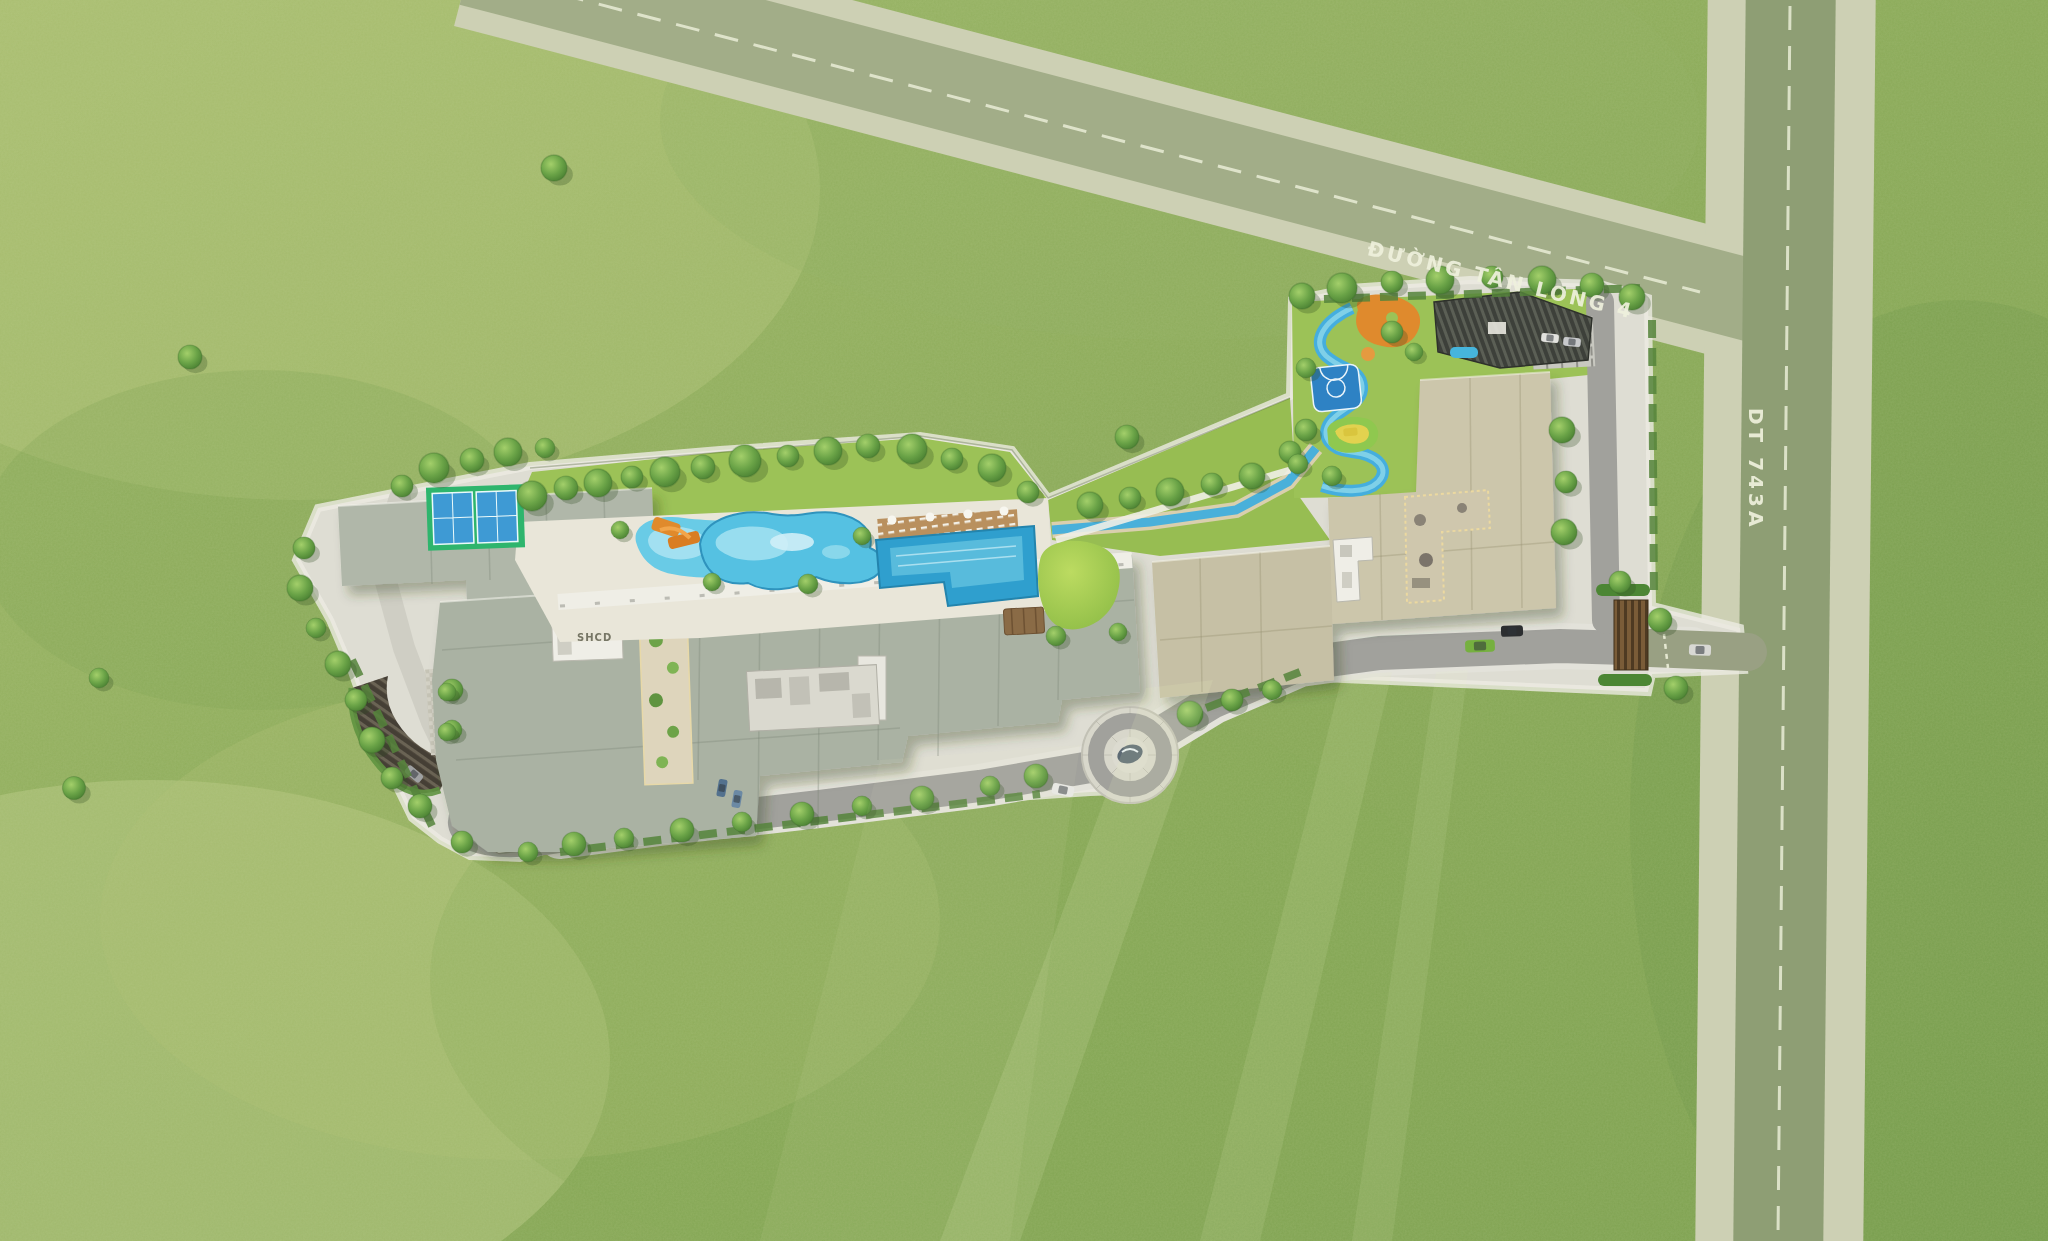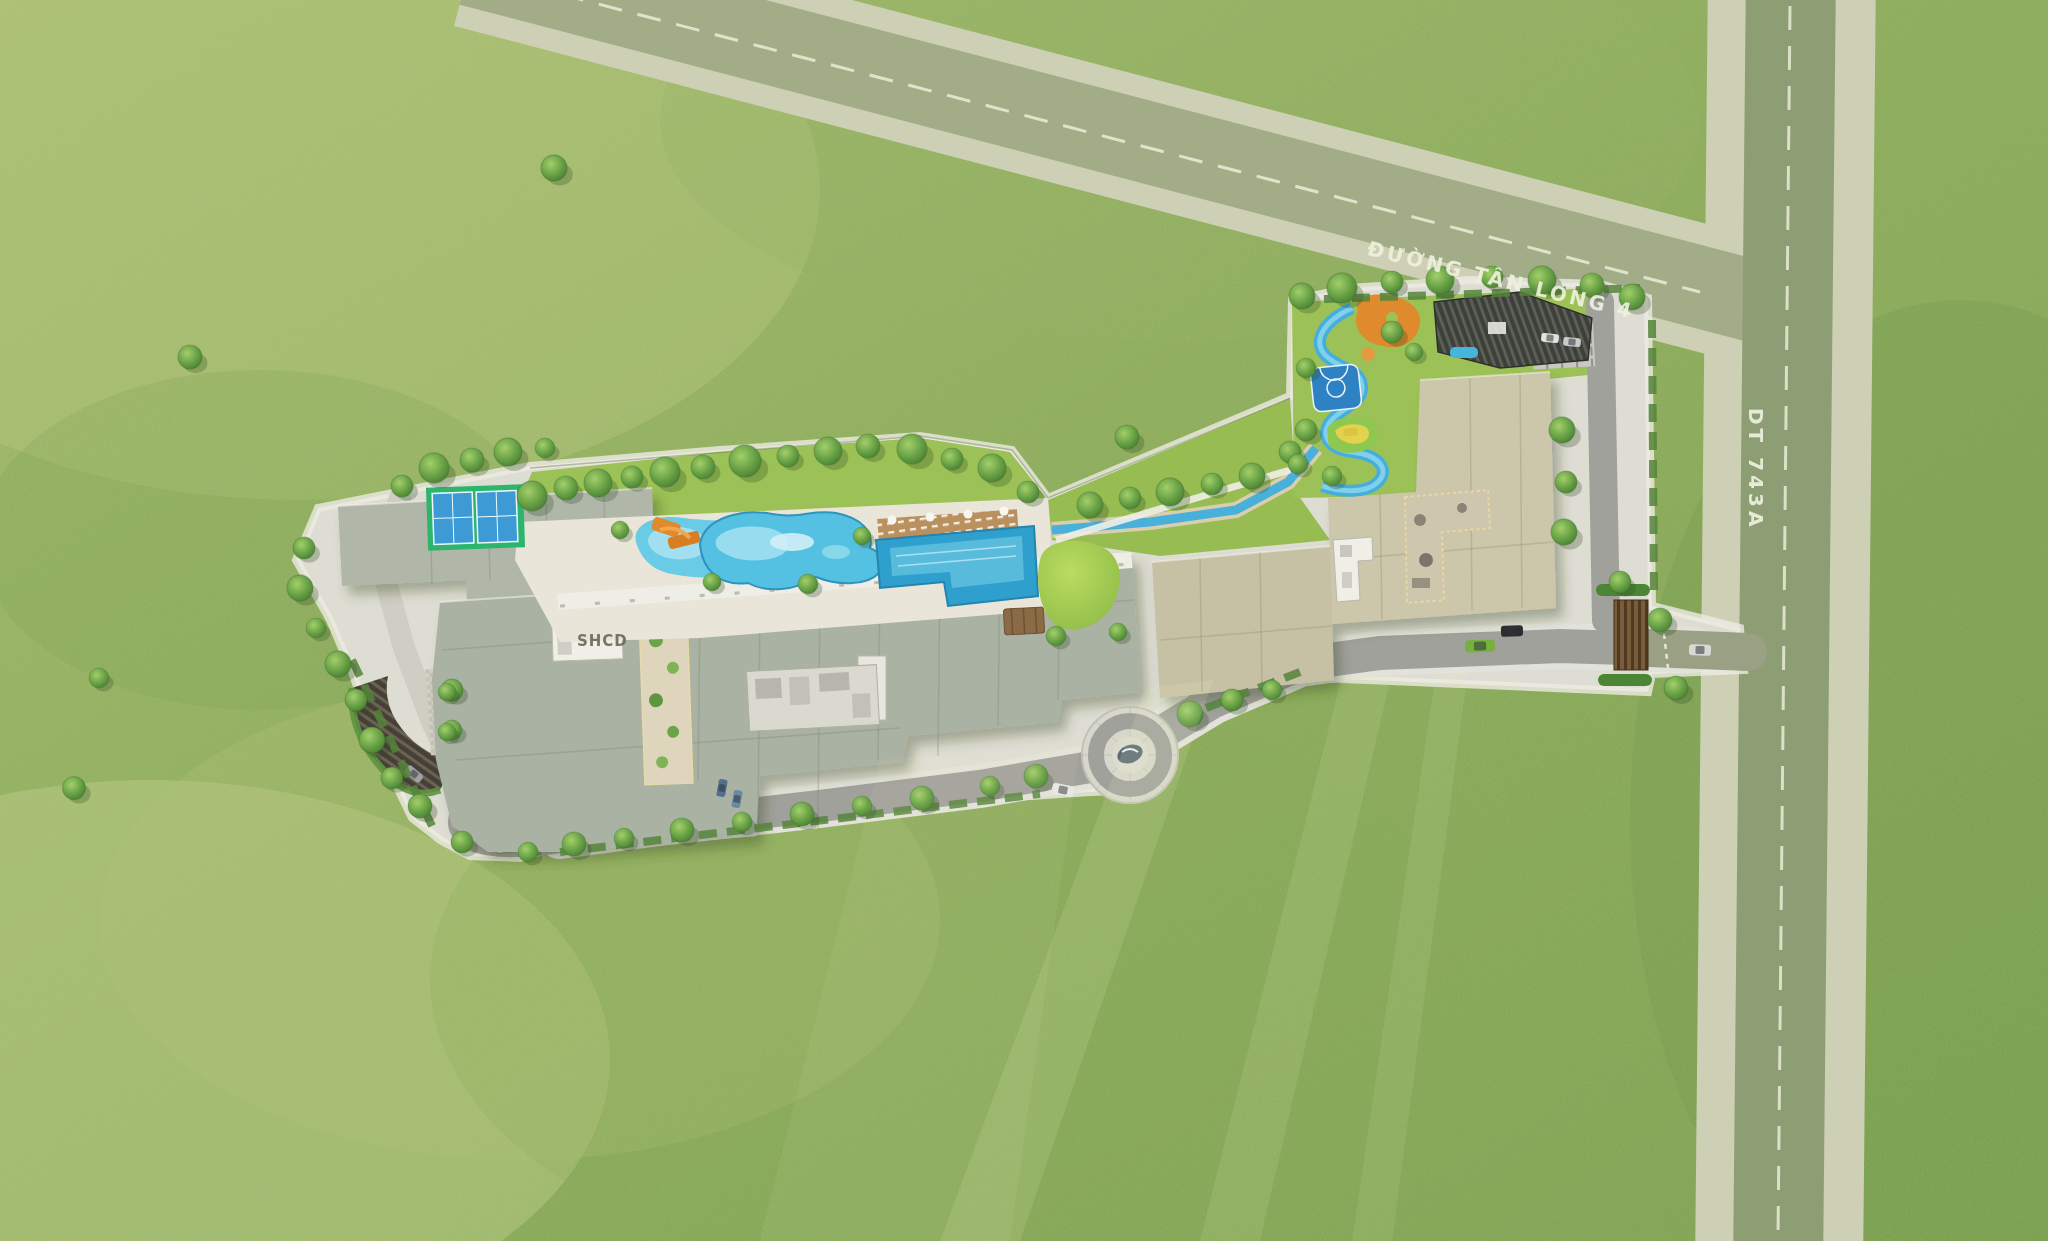--- a/index.html
+++ b/index.html
@@ -3,21 +3,21 @@
 <meta charset="utf-8">
 <style>
   html,body{margin:0;padding:0;background:#6f914c;}
   .scene{position:relative;width:2048px;height:1241px;overflow:hidden;
          font-family:"DejaVu Sans","Liberation Sans",sans-serif;}
   .scene svg{position:absolute;inset:0;display:block;}
   .road-label{position:absolute;color:#eff1dd;font-weight:bold;white-space:nowrap;
               letter-spacing:3px;text-transform:uppercase;opacity:.92;}
   #lbl-main{left:1368px;top:236px;font-size:20px;transform:rotate(13.5deg);transform-origin:left center;}
   #lbl-dt{left:1744px;top:408px;font-size:20px;writing-mode:vertical-rl;letter-spacing:4px;}
-  #lbl-shcd{position:absolute;left:577px;top:632px;font-size:15px;font-weight:bold;
+  #lbl-shcd{position:absolute;left:577px;top:632px;font-size:10px;font-weight:bold;
             color:#70705f;letter-spacing:1px;opacity:.95;}
 </style>
 </head>
 <body>
 
 <div class="scene">
 <svg viewBox="0 0 2048 1241" width="2048" height="1241">
   <defs>
     <linearGradient id="gBase" x1="0" y1="0" x2="1" y2="1">
       <stop offset="0" stop-color="#a3ba6b"></stop>

